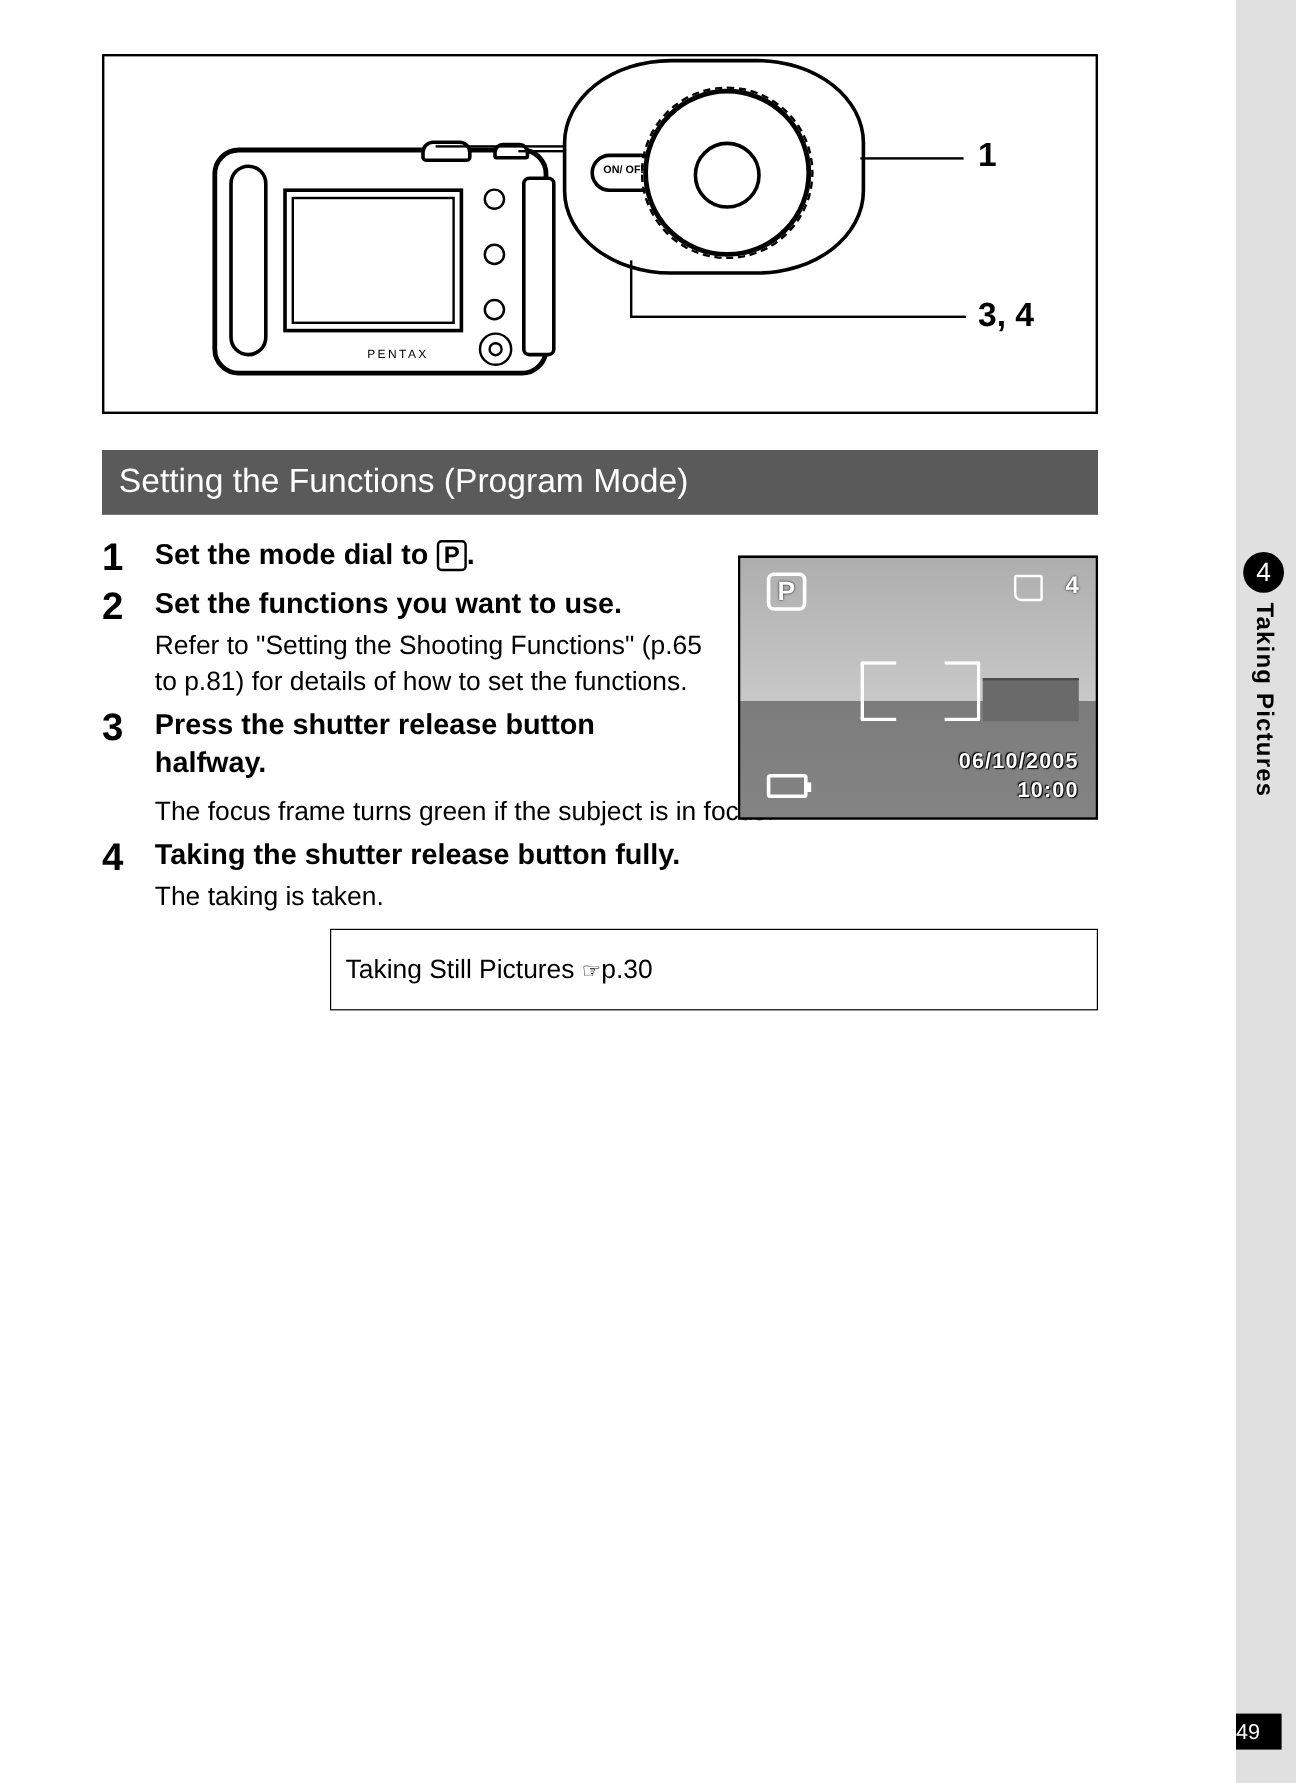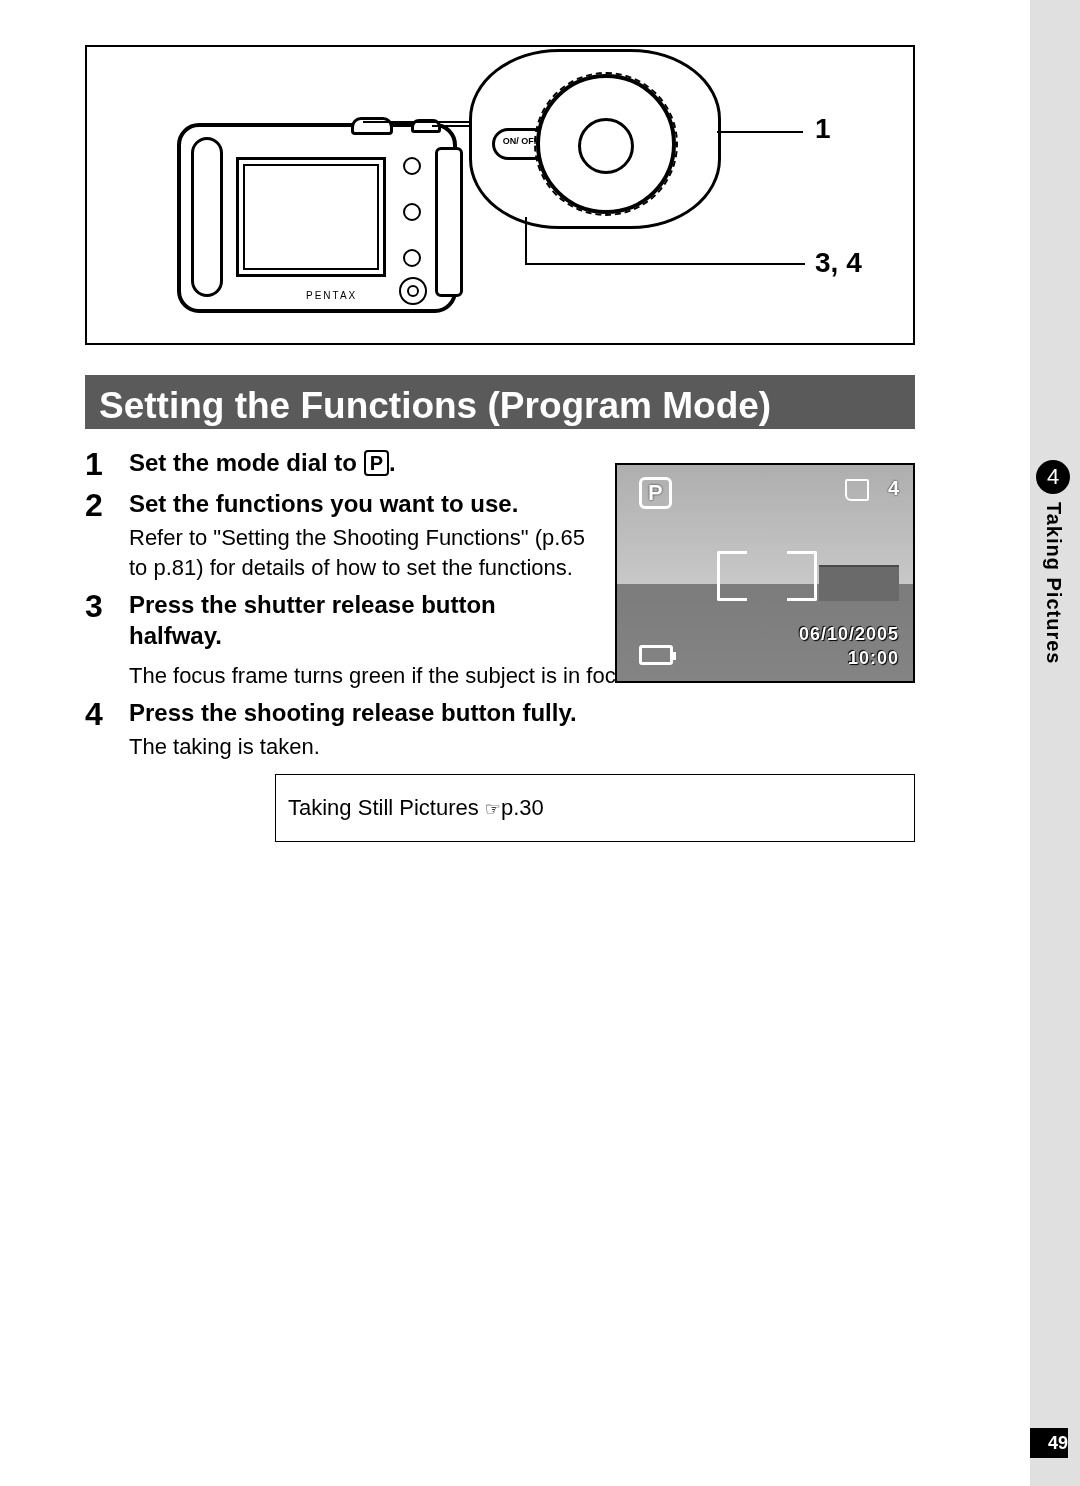--- a/index.html
+++ b/index.html
@@ -146,22 +146,22 @@
   }
   .cl1 { left:728px; top:66px; }
   .cl2 { left:728px; top:200px; }
 
   .section-title-bar {
     margin-top: 30px;
     width: 830px;
     height: 54px;
     background: #5a5a5a;
     color: #fff;
-    font-size: 37px;
-    font-weight: bold;
+    font-size: 28px;
+    font-weight: normal;
     padding: 10px 14px;
   }
   .intro {
     width: 830px;
     margin-top: 20px;
     font-size: 23px;
     line-height: 1.35;
   }
   .p-icon {
     display:inline-block;
@@ -285,22 +285,22 @@
     letter-spacing:1px;
   }
   .page-num-box {
     position:absolute;
     right:12px;
     bottom:28px;
     width:38px; height:30px;
     background:#000;
     color:#fff;
     font-size:18px;
-    font-weight:bold;
-    text-align:right;
+    font-weight:normal;
+    text-align:left;
     line-height:30px;
   }
 </style>
 </head>
 <body>
 
 <div class="page">
 
   <div class="diagram-box">
     <div class="camera">
@@ -382,21 +382,21 @@
     <div class="step-row">
       <div class="step-num"></div>
       <div class="step-content" style="max-width:none;">
         <div class="step-body">The focus frame turns green if the subject is in focus.</div>
       </div>
     </div>
 
     <div class="step-row">
       <div class="step-num">4</div>
       <div class="step-content" style="max-width:none;">
-        <div class="step-head">Press the shooting release button fully.</div>
+        <div class="step-head">Taking the shutter release button fully.</div>
         <div class="step-body">The taking is taken.</div>
       </div>
     </div>
 
     <div class="ref-box">
       <span>Taking Still Pictures </span><span class="ref-icon">☞</span><span>p.30</span>
     </div>
   </div>
 
 </div>

